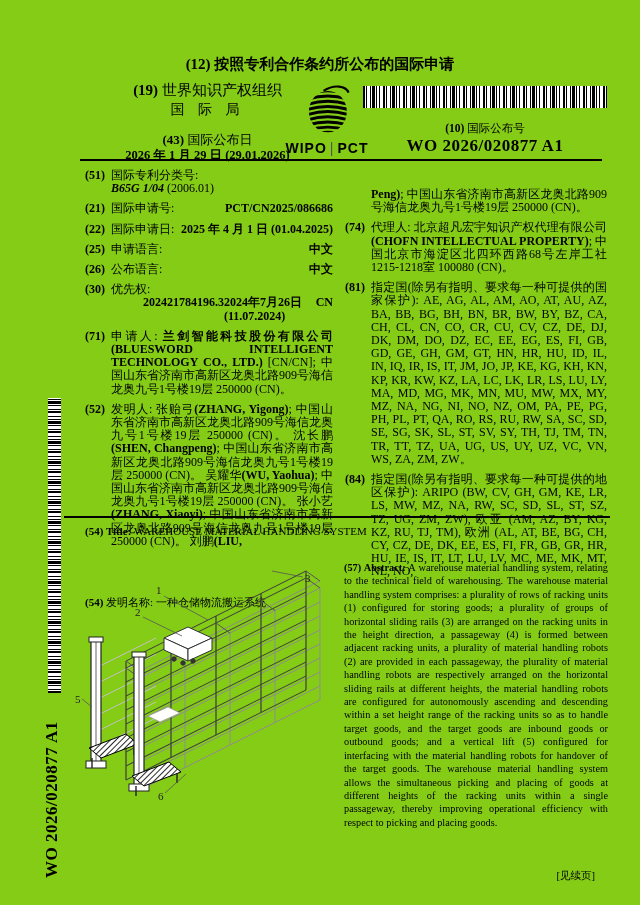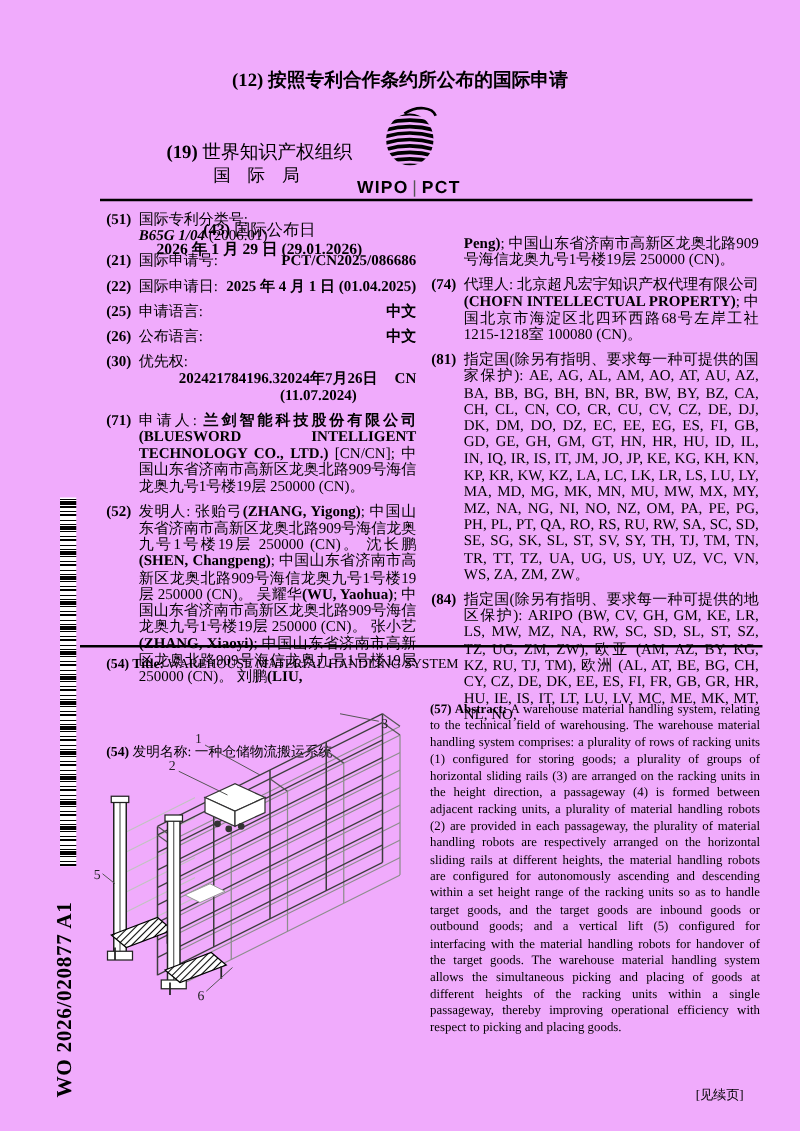--- a/index.html
+++ b/index.html
@@ -1,26 +1,26 @@
 <!DOCTYPE html>
 <html><head>
 <meta charset="utf-8">
 <style>
   html,body{margin:0;padding:0;width:640px;height:905px;overflow:hidden;background:#fff;}
   body{font-family:"Liberation Serif","DejaVu Serif",serif;color:#000;position:relative;}
   .b{font-weight:bold;}
   .i{font-style:italic;}
-  .page{position:absolute;inset:0;background:#f0abfc;}
+  .page{position:absolute;inset:0;background:#84cc16;}
 
   
   .kind-line{position:absolute;top:55px;left:0;right:0;text-align:center;font-weight:bold;font-size:15px;}
   .hdr-left{position:absolute;top:82px;left:100px;width:215px;text-align:center;}
-  .org-name{font-size:15px;line-height:17px;margin-top:32px;}
+  .org-name{font-size:15px;line-height:17px;}
   .org-bureau{font-size:14px;line-height:18px;letter-spacing:5px;margin-top:2px;}
-  .pubdate-label{font-size:13px;line-height:15px;margin-top:25px;}
+  .pubdate-label{font-size:13px;line-height:15px;margin-top:13px;}
   .pubdate-value{font-size:12.5px;line-height:17px;font-weight:bold;}
   .fnum-inline{font-weight:bold;}
 
   .hdr-logo{position:absolute;top:84px;left:281px;width:92px;text-align:center;}
   .logo-text{font-family:"Liberation Sans","DejaVu Sans",sans-serif;font-weight:bold;font-size:14px;letter-spacing:1px;margin-top:2px;}
   .logo-sep{font-weight:normal;color:#555;padding:0 3px;}
 
   .hdr-right{position:absolute;top:86px;left:363px;width:244px;text-align:center;}
   .barcode-h{height:22px;width:244px;background:repeating-linear-gradient(90deg,
     #000 0px,#000 2px,#fff 2px,#fff 3px,#000 3px,#000 4px,#fff 4px,#fff 7px,
@@ -103,20 +103,28 @@
         <path d="M6 48 Q31 40 56 48"></path>
         <path d="M6 54 Q31 46 56 54"></path>
         <path d="M6 60 Q31 52 56 60"></path>
       </g>
     </svg>
     <div class="logo-text">
       <span>WIPO</span><span class="logo-sep">|</span><span>PCT</span>
     </div>
   </div>
 
+  <div class="hdr-right">
+    <div class="barcode-h"></div>
+    <div class="pubno-label">
+      <span class="fnum-inline">(10)</span>
+      <span>国际公布号</span>
+    </div>
+    <div class="pubno-value">WO 2026/020877 A1</div>
+  </div>
 
   <div class="rule-top"></div>
 
   <div class="col col-left">
     <div class="field">
       <span class="fnum">(51)</span>
       <span class="fbody">
         <span>国际专利分类号:</span><br>
         <span><span class="b i">B65G 1/04</span><span> (2006.01)</span></span>
       </span>

